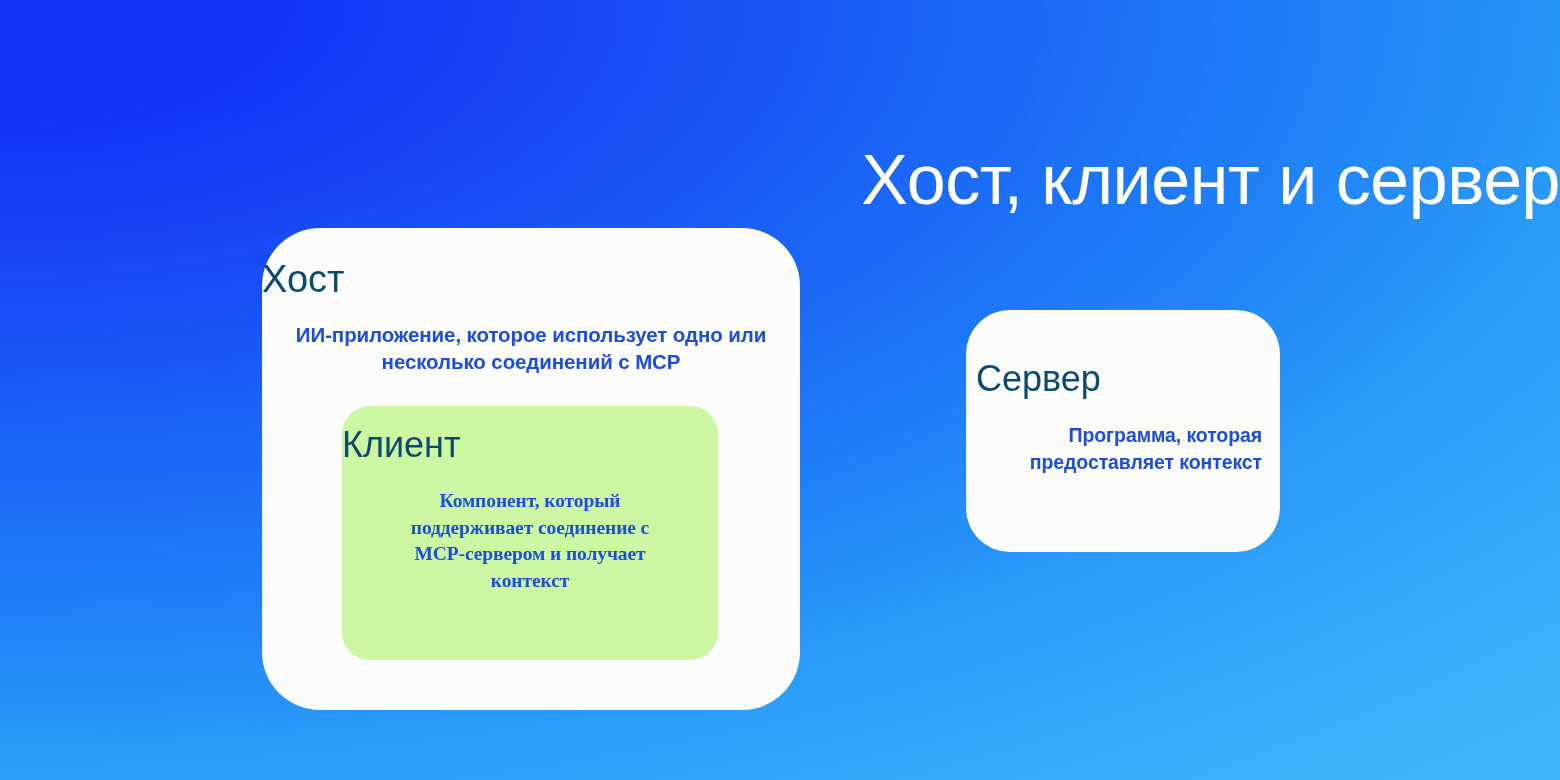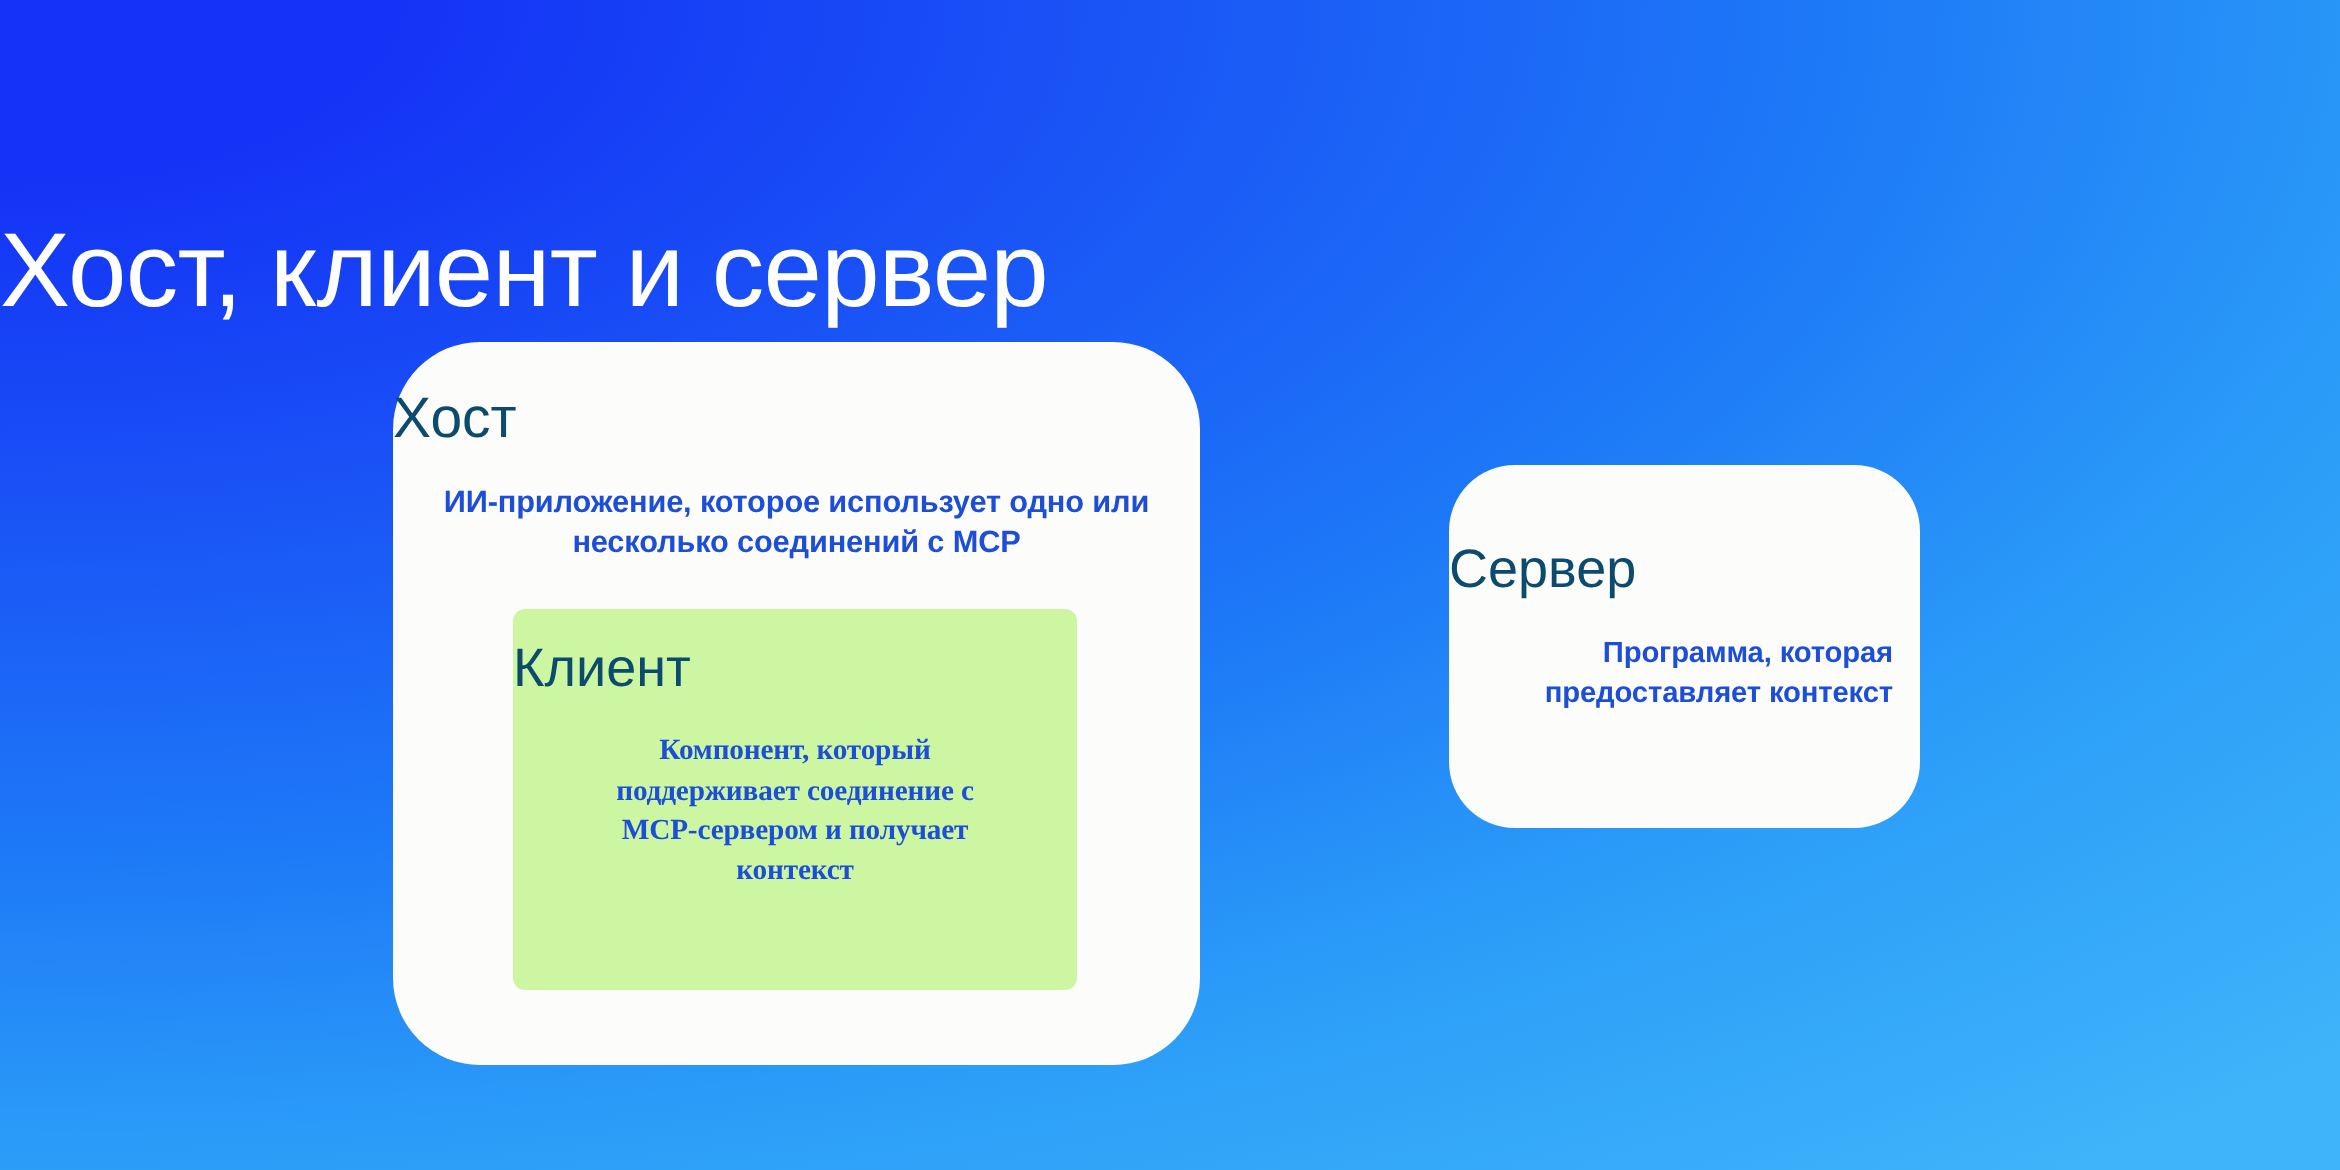--- a/index.html
+++ b/index.html
@@ -29,21 +29,21 @@
         #3fb4fa 100%);
     overflow: hidden;
   }
 
   
   #slide-title {
     position: absolute;
     left: 0;
     top: 95px;
     width: 1560px;
-    text-align: left;
+    text-align: right;
     color: #ffffff;
     font-size: 70px;
     font-weight: 400;
     letter-spacing: -0.5px;
     line-height: 1.1;
     white-space: nowrap;
   }
 
   
   .card {
@@ -90,21 +90,21 @@
     letter-spacing: -0.1px;
   }
 
   
   #client-card {
     left: 80px;
     top: 178px;
     width: 376px;
     height: 254px;
     background: #cdf6a2;
-    border-radius: 8px;
+    border-radius: 28px;
   }
   #client-heading {
     position: absolute;
     left: 0;
     top: 18px;
     width: 376px;
     font-size: 36px;
   }
   #client-body {
     position: absolute;
@@ -124,20 +124,21 @@
     width: 314px;
     height: 242px;
     border-radius: 44px;
   }
   #server-heading {
     position: absolute;
     left: 0;
     top: 48px;
     width: 314px;
     font-size: 36px;
+    padding-left: 10px;
   }
   #server-body {
     position: absolute;
     left: 18px;
     top: 112px;
     width: 278px;
     font-size: 19.5px;
     line-height: 1.36;
     letter-spacing: -0.1px;
     text-align: right;

